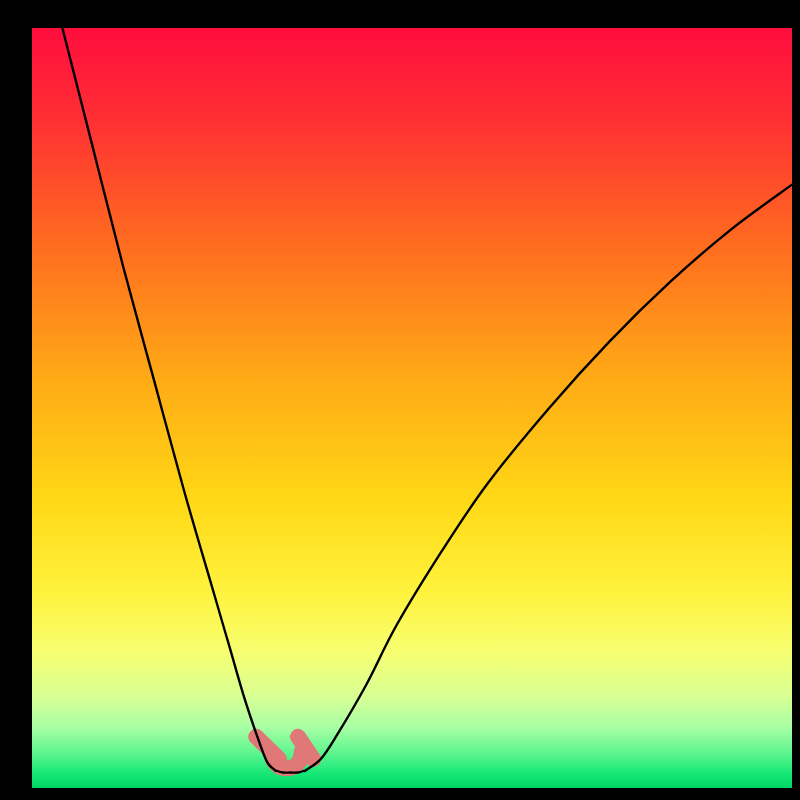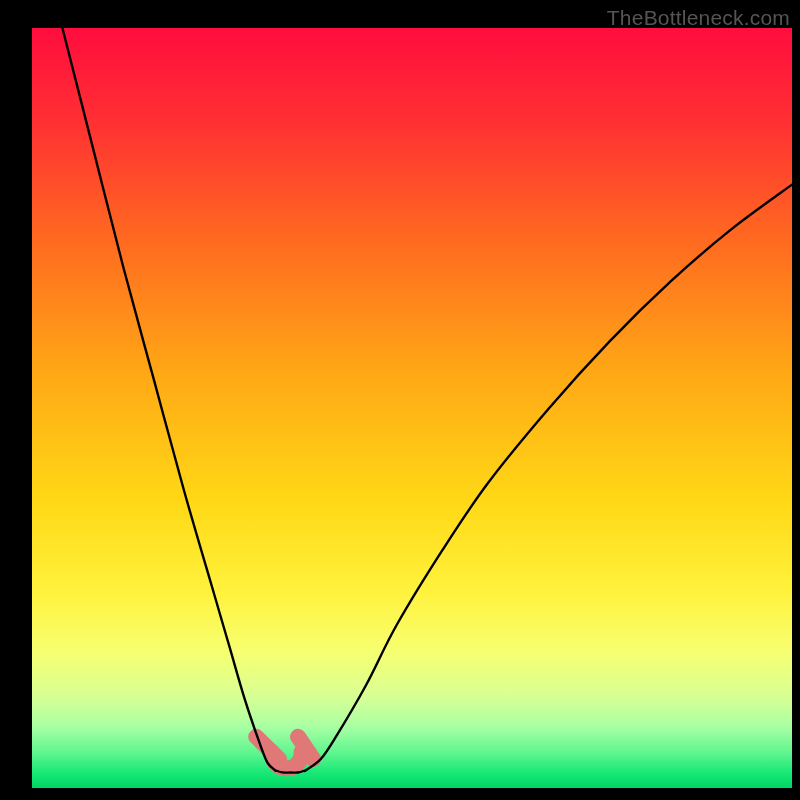--- a/index.html
+++ b/index.html
@@ -50,21 +50,20 @@
   .curve {
     fill: none;
     stroke-linecap: round;
     stroke-linejoin: round;
   }
 </style>
 </head>
 <body>
 
 <div id="stage">
-  <div id="watermark">TheBottleneck.com</div>
 
   <div id="plot-area" style="left: 32px; top: 28px; width: 760px; height: 746px;">
     <svg id="gradient-bg" preserveAspectRatio="none" viewBox="0 0 100 100">
       <defs>
         <linearGradient id="heat" x1="0" y1="0" x2="0" y2="1">
             <stop offset="0%" stop-color="#ff0d3e"></stop>
             <stop offset="12%" stop-color="#ff2f33"></stop>
             <stop offset="28.000000000000004%" stop-color="#ff6a20"></stop>
             <stop offset="46%" stop-color="#ffaa15"></stop>
             <stop offset="62%" stop-color="#ffd815"></stop>

